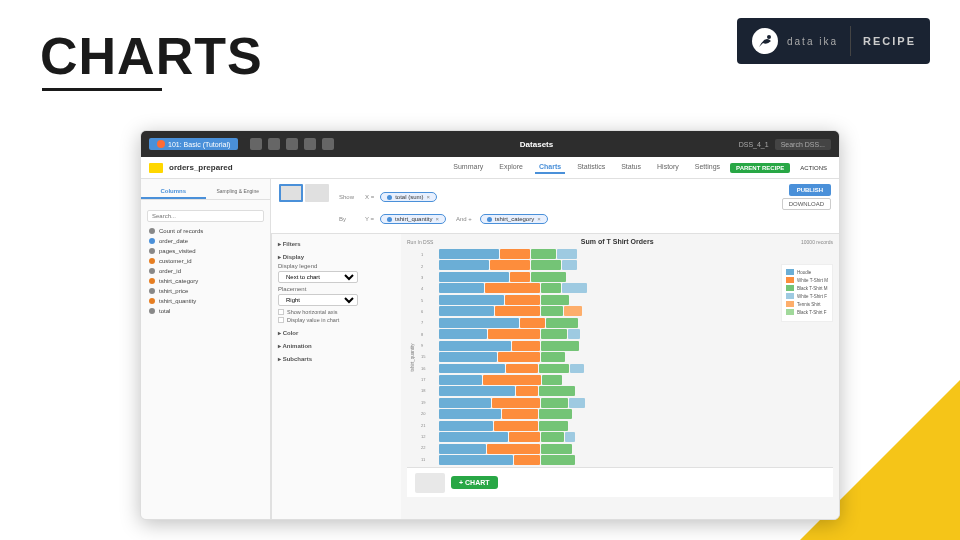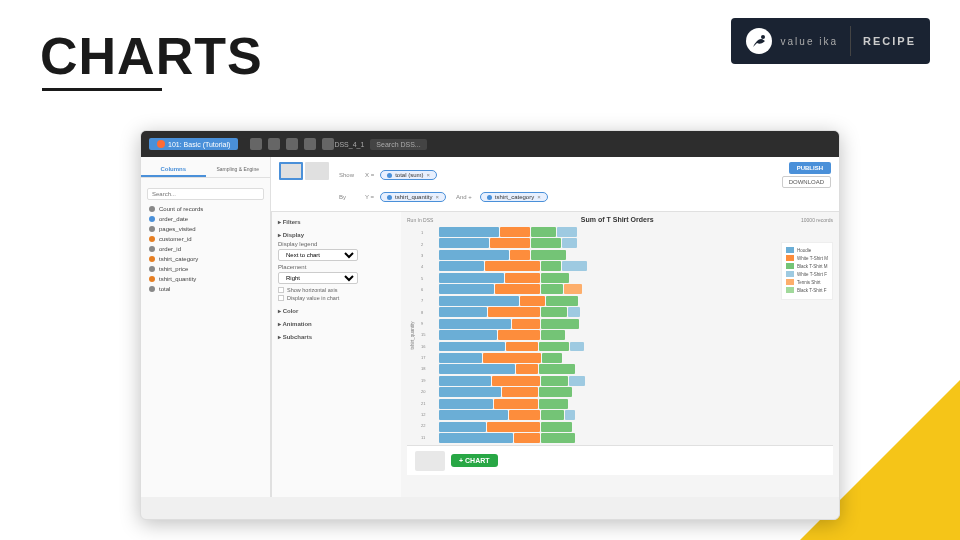--- a/index.html
+++ b/index.html
@@ -487,21 +487,21 @@
 </head>
 <body>
 
 <div class="logo-container">
   <svg class="logo-icon" viewBox="0 0 28 28">
     <circle cx="14" cy="14" r="13" fill="#fff"></circle>
     <path d="M8 20 Q14 8 20 14 Q16 18 12 16 Z" fill="#1a2332"></path>
     <circle cx="18" cy="10" r="2" fill="#1a2332"></circle>
   </svg>
   <div class="logo-text">
-    <span>value
+    <span>data
 ika</span>
   </div>
   <div class="logo-divider"></div>
   <span class="academy-text">RECIPE</span>
 </div>
 
 <div class="page-header">
   <h1 class="page-title">CHARTS</h1>
   <div class="title-underline"></div>
 </div>
@@ -517,28 +517,46 @@
         <span>101: Basic (Tutorial)</span>
       </div>
       <div class="topbar-icons">
         <div class="topbar-icon"></div>
         <div class="topbar-icon"></div>
         <div class="topbar-icon"></div>
         <div class="topbar-icon"></div>
         <div class="topbar-icon"></div>
       </div>
     </div>
+    <div class="topbar-center">
+      <span class="datasets-label">Datasets</span>
+    </div>
     <div class="topbar-right">
       <span class="dss-label">DSS_4_1</span>
       <div class="search-box">
         <span>Search DSS...</span>
       </div>
     </div>
   </div>
 
+  <div class="second-toolbar">
+    <div class="folder-icon"></div>
+    <span class="dataset-name">orders_prepared</span>
+    <div class="nav-tabs">
+      <span class="nav-tab">Summary</span>
+      <span class="nav-tab">Explore</span>
+      <span class="nav-tab active">Charts</span>
+      <span class="nav-tab">Statistics</span>
+      <span class="nav-tab">Status</span>
+      <span class="nav-tab">History</span>
+      <span class="nav-tab">Settings</span>
+    </div>
+    <div class="parent-recipe-btn">PARENT RECIPE</div>
+    <div class="actions-btn">ACTIONS</div>
+  </div>
 
   <div class="main-content">
 
     <div class="sidebar">
       <div class="sidebar-tabs">
         <span class="sidebar-tab active">Columns</span>
         <span class="sidebar-tab" style="font-size:5px;">Sampling &amp; Engine</span>
       </div>
       <input class="search-input" type="text" placeholder="Search..." style="">
       <div class="sidebar-item">

